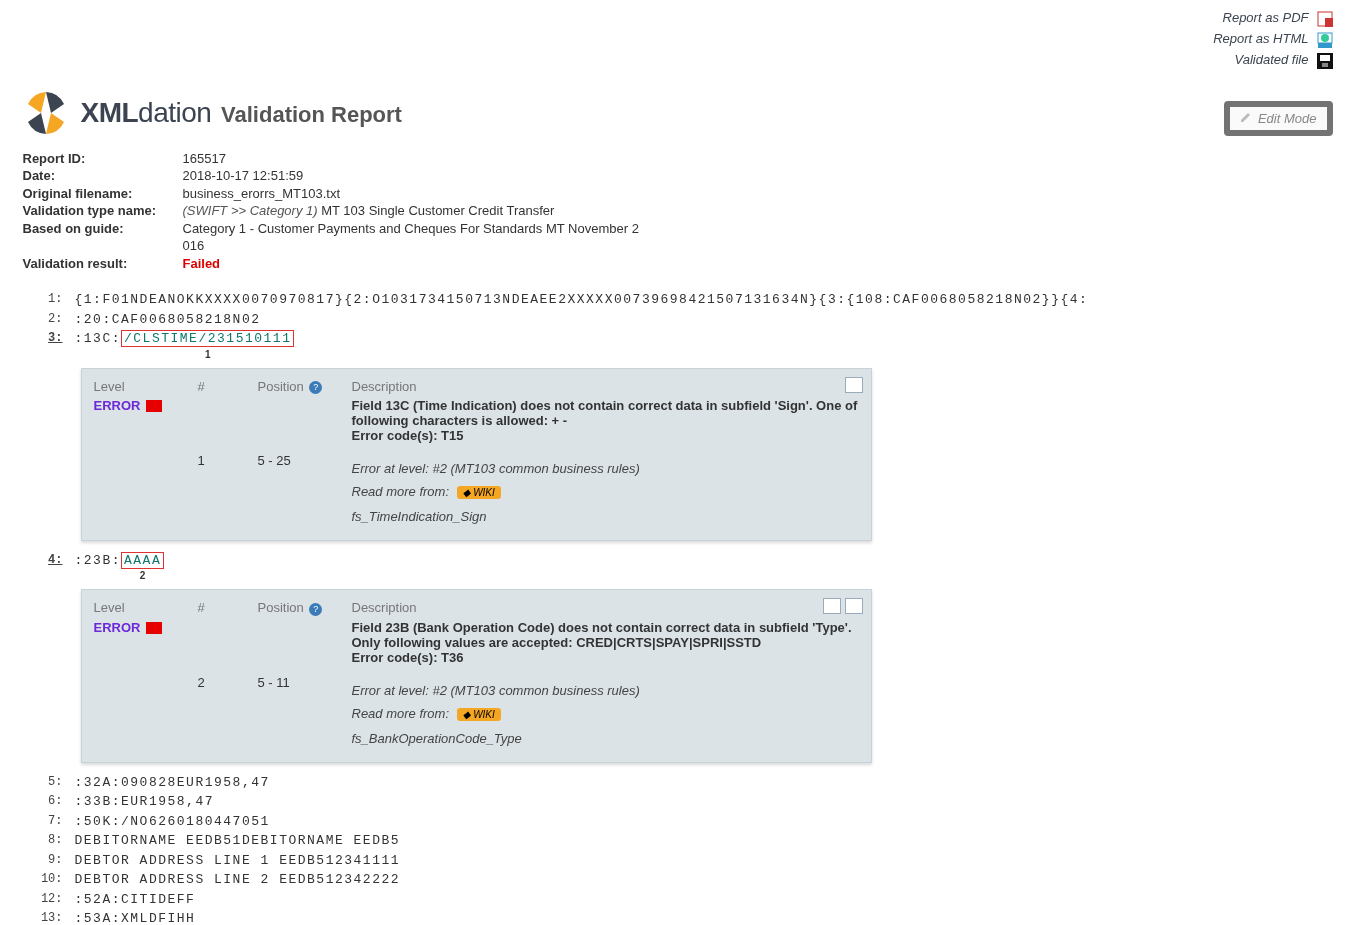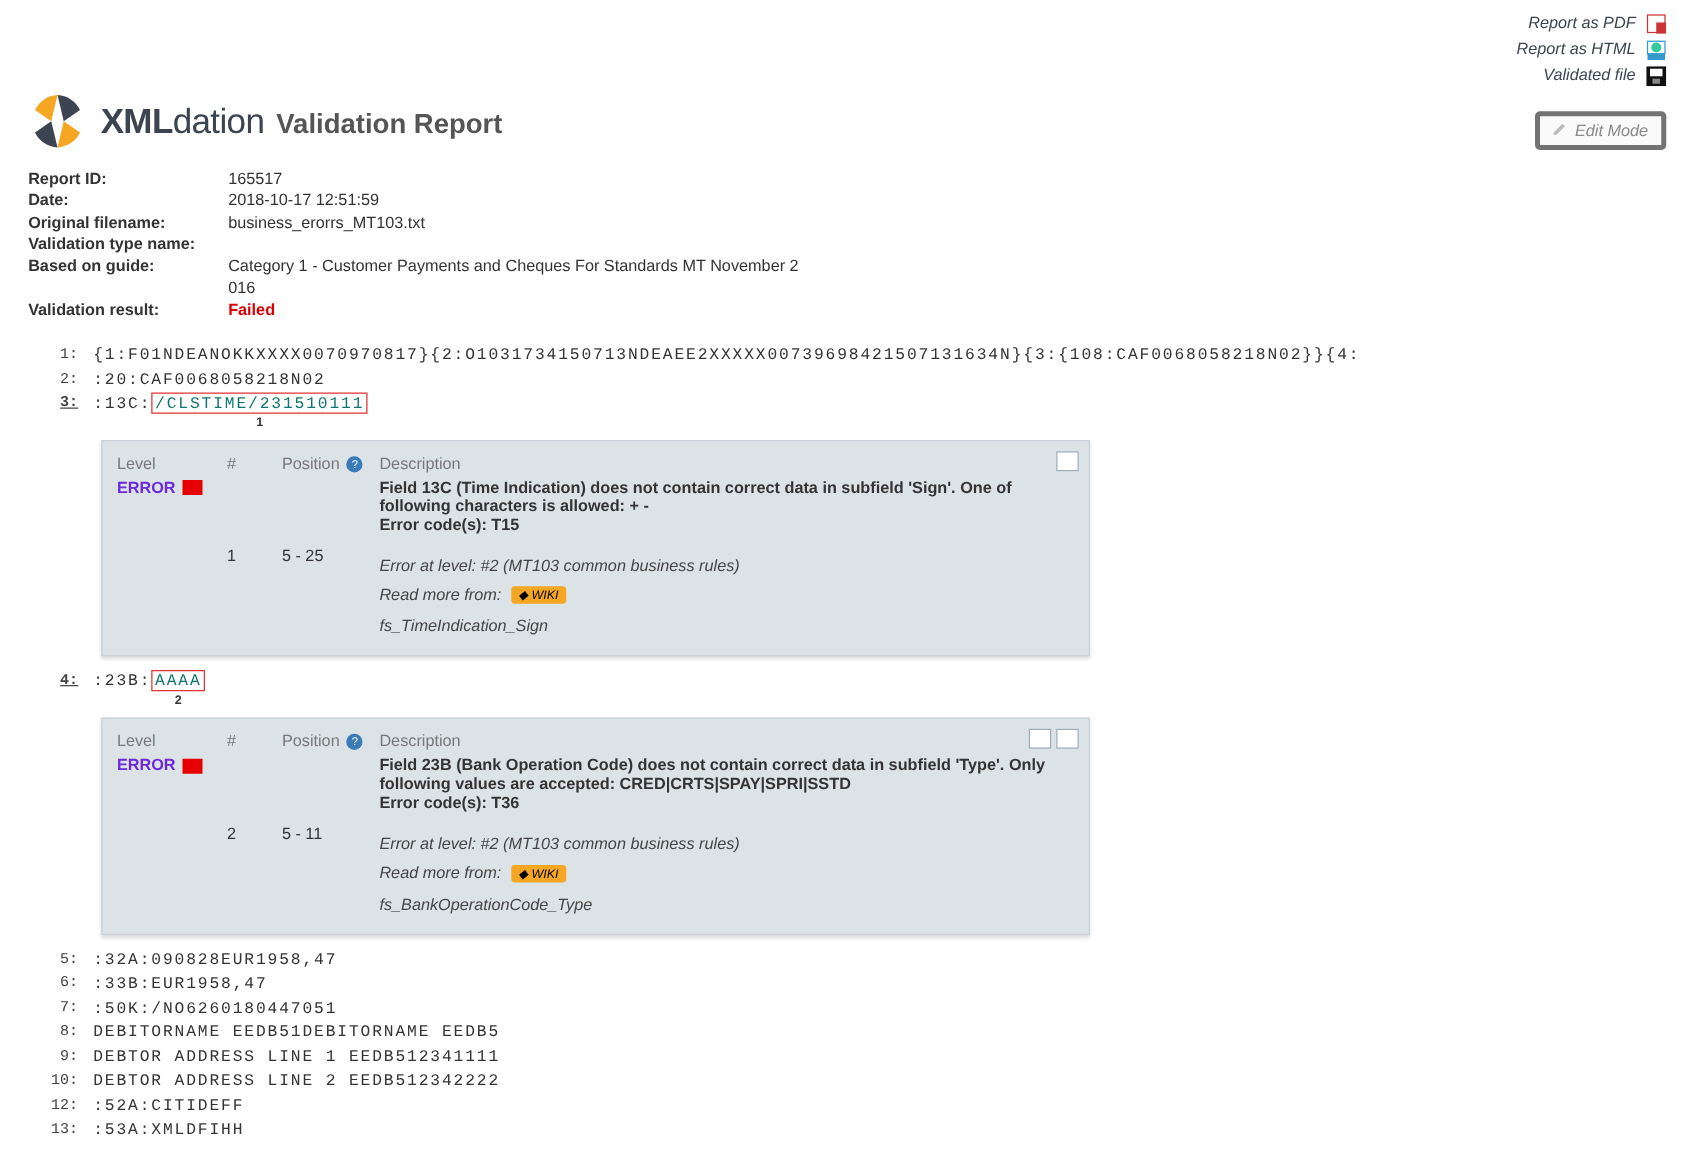--- a/index.html
+++ b/index.html
@@ -7,35 +7,35 @@
   .header-row{display:flex;align-items:flex-end;justify-content:space-between}
   .brand{display:flex;align-items:center;gap:12px}
   .logo{width:46px;height:46px;position:relative}
   .brand-text{font-size:28px;font-weight:700;color:#3b4450;letter-spacing:-0.5px}
   .brand-text .light{font-weight:400}
   .subtitle{font-size:22px;font-weight:700;color:#555;margin-left:6px}
   .actions{text-align:right;font-size:13px}
   .actions .lnk{font-style:italic;color:#3b4450;margin-bottom:4px;white-space:nowrap}
   .actions .lnk a{color:#3b4450;text-decoration:none;cursor:pointer}
   .actions .lnk svg,.actions .lnk .icn{vertical-align:middle;margin-left:4px}
-  .editbtn{margin-top:16px;display:inline-flex;align-items:center;gap:6px;border:4px solid #737373;border-radius:4px;padding:4px 10px;color:#888;font-style:italic;font-size:13px;background:#fafafa;cursor:default}
+  .editbtn{margin-top:28px;display:inline-flex;align-items:center;gap:6px;border:6px solid #737373;border-radius:4px;padding:4px 10px;color:#888;font-style:italic;font-size:13px;background:#fafafa;cursor:default}
   .meta{margin-top:14px;font-size:13px}
   .meta .row{display:flex;line-height:1.35}
   .meta .lbl{width:160px;font-weight:700;color:#333}
   .meta .val{color:#333}
   .meta .val.red{color:#d00;font-weight:700}
   .code{margin-top:18px;font-family:"Courier New",monospace;font-size:13px;color:#333}
   .cl{display:flex;align-items:flex-start;line-height:1.5}
   .ln{width:40px;text-align:right;padding-right:12px;color:#444;font-family:"Courier New",monospace;font-size:12px}
   .ln.hot{font-weight:700;text-decoration:underline}
   .ct{flex:1;white-space:pre;letter-spacing:1.5px;font-family:"Courier New",monospace}
   .hl{border:1px solid #d33;background:#fff;color:#0f766e;padding:0 2px;letter-spacing:1.5px;position:relative}
   .marker-lbl{display:block;text-align:center;font-size:10px;font-weight:700;color:#333;font-family:Arial,sans-serif;letter-spacing:0;margin-top:-2px}
   .errbox{margin:6px 0 10px 58px;width:765px;background:#dbe3e7;border:1px solid #c8d2d8;box-shadow:0 2px 3px rgba(0,0,0,.15);font-family:Arial,sans-serif;padding:10px 12px 16px 12px;position:relative}
-  .errtbl{display:grid;grid-template-columns:84px 40px 74px 1fr;column-gap:4px}
+  .errtbl{display:grid;grid-template-columns:84px 40px 74px 1fr;column-gap:20px}
   .eh{color:#777;font-size:13px;padding-bottom:4px}
   .eh.pos{white-space:nowrap}
   .lvl-err{color:#6d28d9;font-weight:700}
   .redbox{display:inline-block;width:16px;height:12px;background:#e60000;vertical-align:middle;margin-left:2px}
   .dcell{font-size:13px;color:#333}
   .dcell b{font-weight:700}
   .dcell .ital{font-style:italic;color:#444;margin-top:8px}
   .wiki{display:inline-block;background:#f5a623;color:#000;font-size:10px;font-weight:400;border-radius:3px;padding:1px 6px;margin-left:4px;vertical-align:middle}
   .rowdata{padding-top:10px}
   .corner-icons{position:absolute;top:8px;right:8px;display:flex;gap:4px}
@@ -93,20 +93,21 @@
       <div class="row">
         <div class="lbl">Date:</div>
         <div class="val">2018-10-17 12:51:59</div>
       </div>
       <div class="row">
         <div class="lbl">Original filename:</div>
         <div class="val">business_erorrs_MT103.txt</div>
       </div>
       <div class="row">
         <div class="lbl">Validation type name:</div>
+        <div class="val"><span style="font-style: italic; color: rgb(85, 85, 85);">(SWIFT &gt;&gt; Category 1)</span> MT 103 Single Customer Credit Transfer</div>
       </div>
       <div class="row">
         <div class="lbl">Based on guide:</div>
         <div class="val">Category 1 - Customer Payments and Cheques For Standards MT November 2</div>
       </div>
       <div class="row">
         <div class="lbl"></div>
         <div class="val">016</div>
       </div>
       <div class="row">

